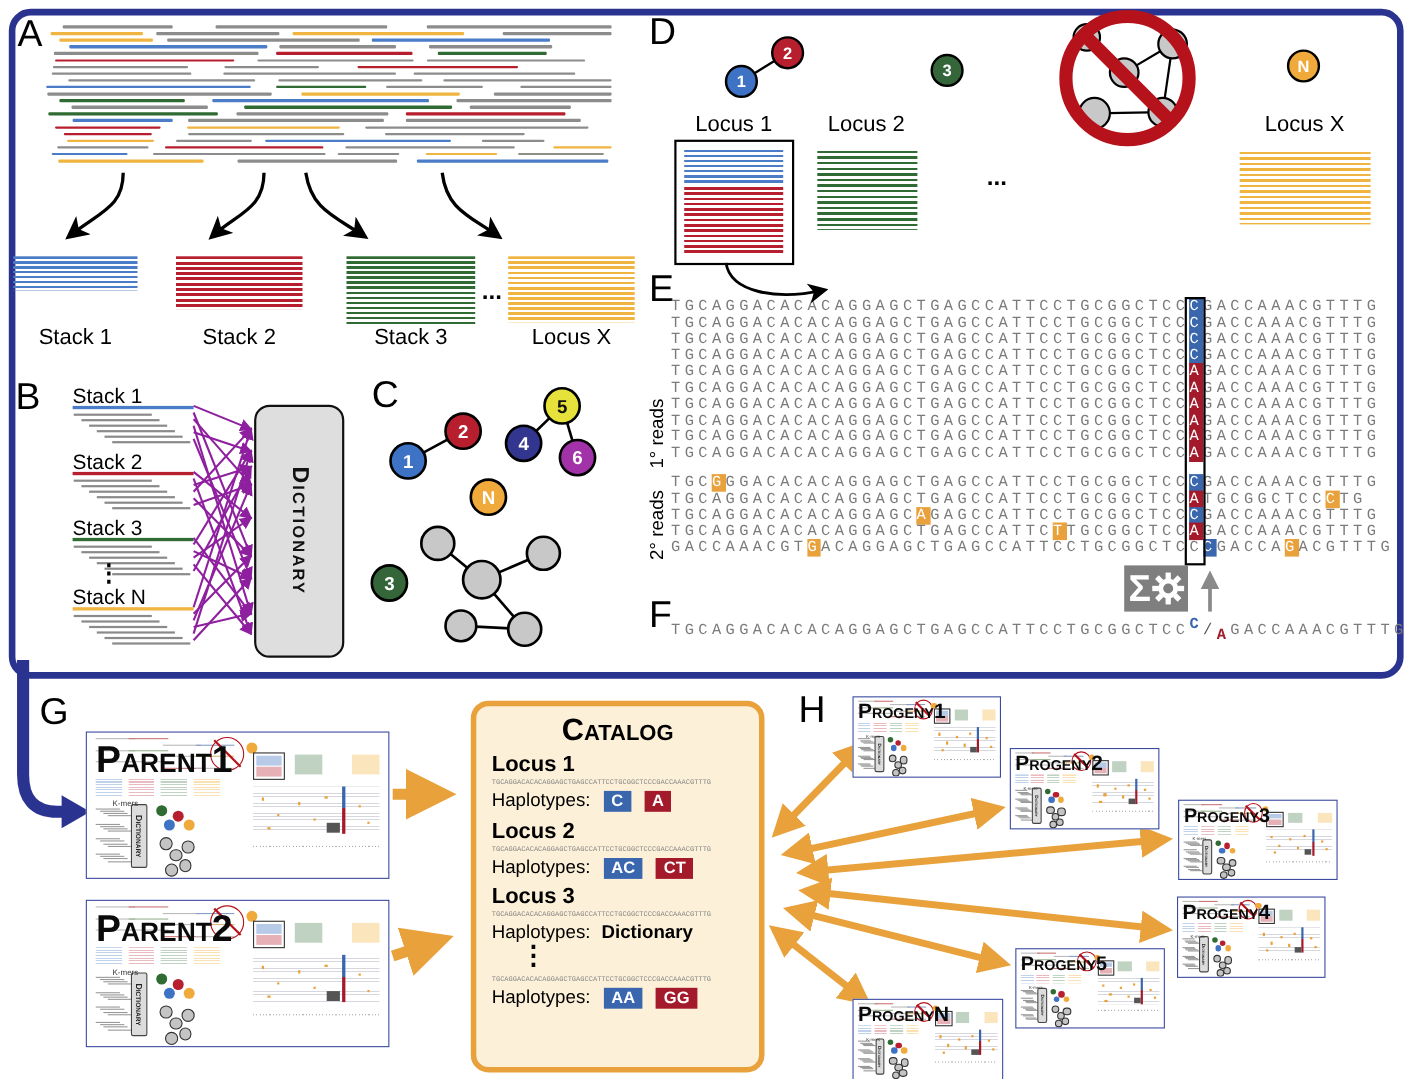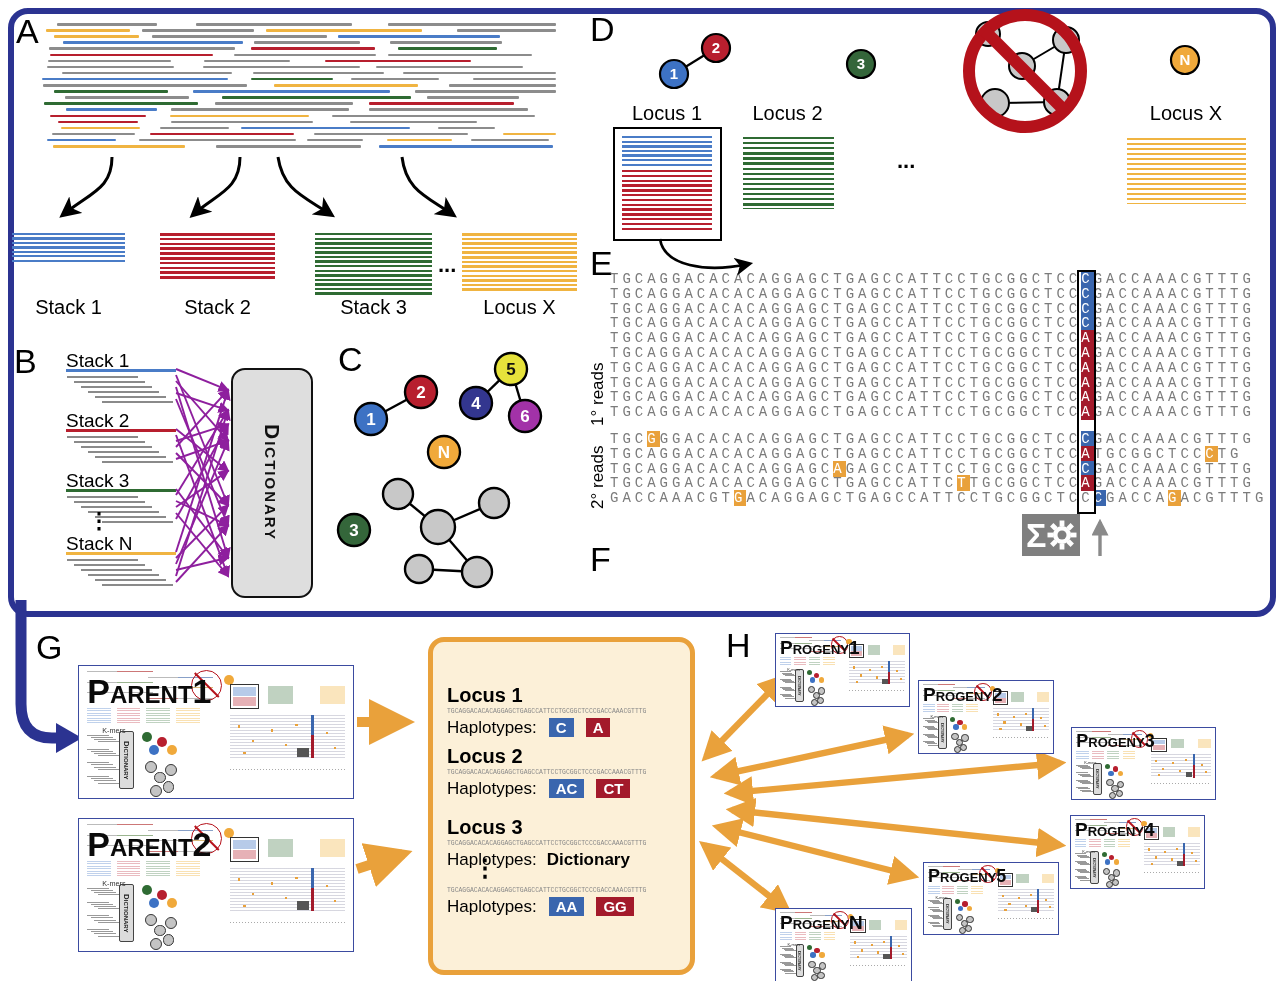--- a/index.html
+++ b/index.html
@@ -226,34 +226,38 @@
             <rect x="12.6" y="0.5" width="4.8" height="6" transform="rotate(180 15 15)"></rect>
             <rect x="12.6" y="0.5" width="4.8" height="6" transform="rotate(225 15 15)"></rect>
             <rect x="12.6" y="0.5" width="4.8" height="6" transform="rotate(270 15 15)"></rect>
             <rect x="12.6" y="0.5" width="4.8" height="6" transform="rotate(315 15 15)"></rect>
           </g>
       </g>
       <circle cx="15" cy="15" r="4.5" fill="#7F7F7F"></circle>
     </svg>
   </div>
 
+  <div class="seqrow" style="top:566px">
+    <span>TGCAGGACACACAGGAGCTGAGCCATTCCTGCGGCTCC</span><span class="alleleTop">C</span><span style="color:#555">/</span><span class="alleleBot">A</span><span>GACCAAACGTTTG</span>
+  </div>
 
   <div class="catalog">
+    <div class="cat-title">Catalog</div>
     <div id="catEntries">
         <div class="cat-entry" style="top: 42px;">
           <div class="cat-locus">Locus 1</div>
           <div class="cat-seq">TGCAGGACACACAGGAGCTGAGCCATTCCTGCGGCTCCCGACCAAACGTTTG</div>
           <div class="cat-hap"><span>Haplotypes:</span><span class="hap hapb">C</span><span class="hap hapr">A</span></div>
         </div>
         <div class="cat-entry" style="top: 103px;">
           <div class="cat-locus">Locus 2</div>
           <div class="cat-seq">TGCAGGACACACAGGAGCTGAGCCATTCCTGCGGCTCCCGACCAAACGTTTG</div>
           <div class="cat-hap"><span>Haplotypes:</span><span class="hap hapb">AC</span><span class="hap hapr">CT</span></div>
         </div>
-        <div class="cat-entry" style="top: 174px;">
+        <div class="cat-entry" style="top: 162px;">
           <div class="cat-locus">Locus 3</div>
           <div class="cat-seq">TGCAGGACACACAGGAGCTGAGCCATTCCTGCGGCTCCCGACCAAACGTTTG</div>
           <div class="cat-hap"><span>Haplotypes:</span><span class="consensus">Dictionary</span></div>
         </div>
         <div class="cat-entry" style="top: 244px;">
           <div class="cat-seq">TGCAGGACACACAGGAGCTGAGCCATTCCTGCGGCTCCCGACCAAACGTTTG</div>
           <div class="cat-hap"><span>Haplotypes:</span><span class="hap hapb">AA</span><span class="hap hapr">GG</span></div>
         </div>
       </div>
     <div class="ellipsisV" style="left:40px;top:212px;font-size:24px">⋮</div>

